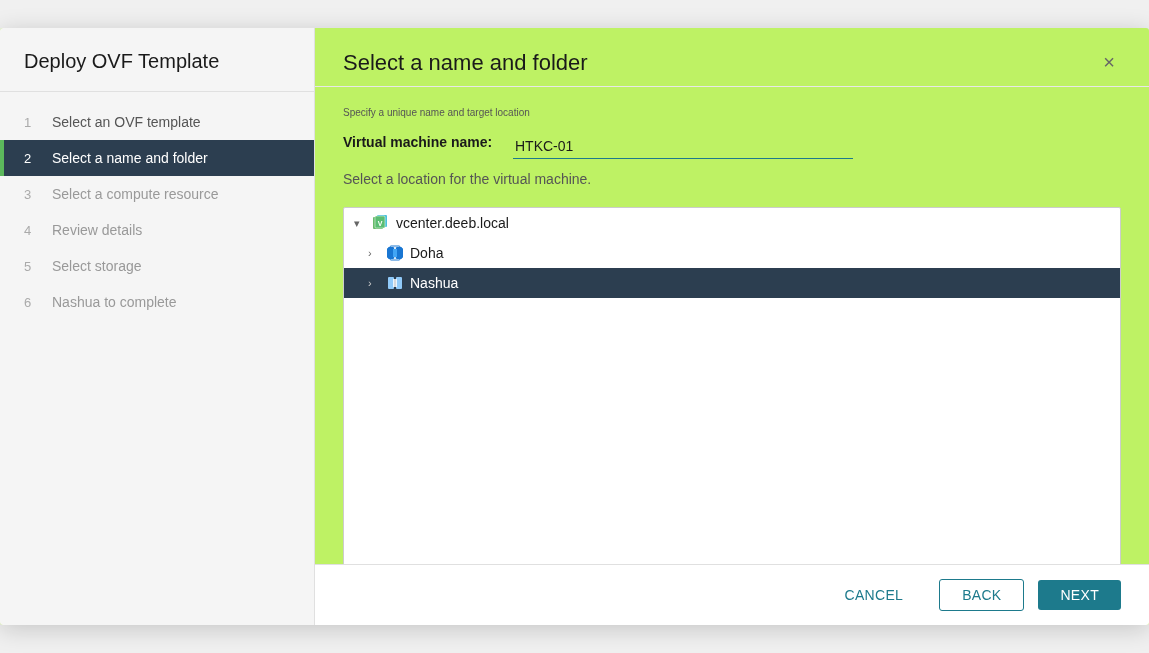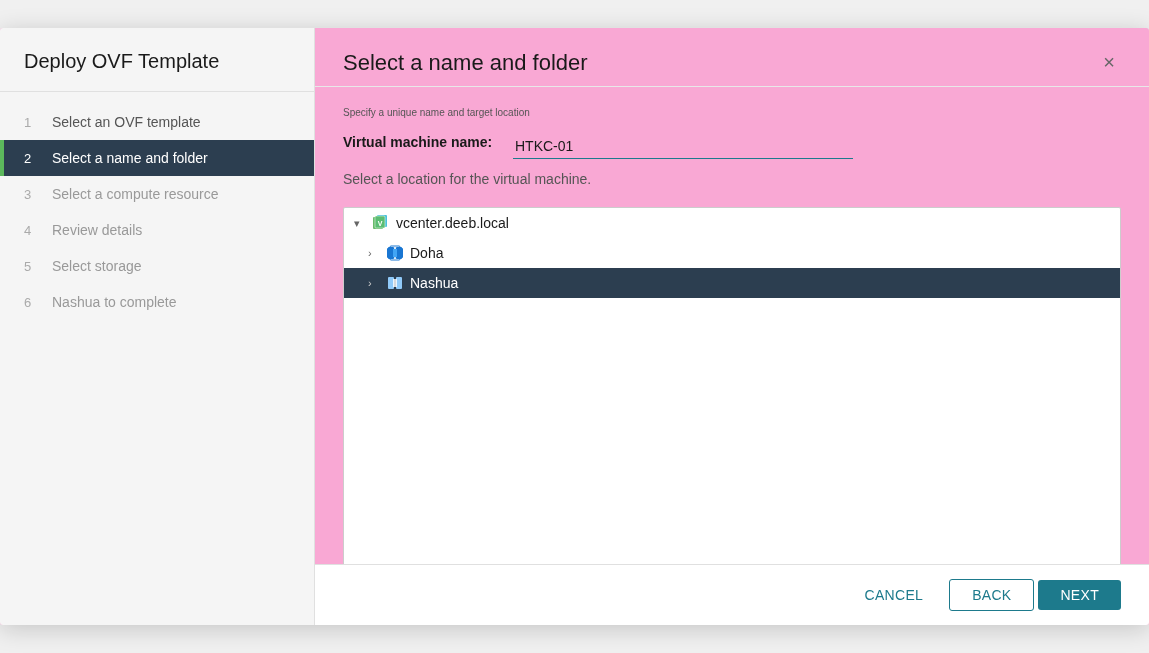--- a/index.html
+++ b/index.html
@@ -6,21 +6,21 @@
     body {
       font-family: -apple-system, BlinkMacSystemFont, "Segoe UI", Arial, sans-serif;
       background: #f0f0f0;
       display: flex;
       align-items: center;
       justify-content: center;
       min-height: 100vh;
       font-size: 14px;
     }
     .dialog {
-      background: #f9a8d4;
+      background: #bef264;
       width: 1149px;
       height: 597px;
       display: flex;
       flex-direction: column;
       box-shadow: 0 4px 24px rgba(0,0,0,0.18);
       border-radius: 3px;
       overflow: hidden;
     }
     .dialog-body {
       display: flex;
@@ -188,21 +188,21 @@
     .tree-item.selected .tree-chevron { color: #ccc; }
     .indent-1 { padding-left: 24px; }
     
     .dialog-footer {
       display: flex;
       align-items: center;
       justify-content: flex-end;
       padding: 14px 28px;
       border-top: 1px solid #e0e0e0;
       background: #fff;
-      gap: 4px;
+      gap: 14px;
     }
     .btn {
       padding: 7px 22px;
       border-radius: 3px;
       font-size: 14px;
       font-weight: 500;
       cursor: pointer;
       border: none;
       letter-spacing: 0.3px;
     }

